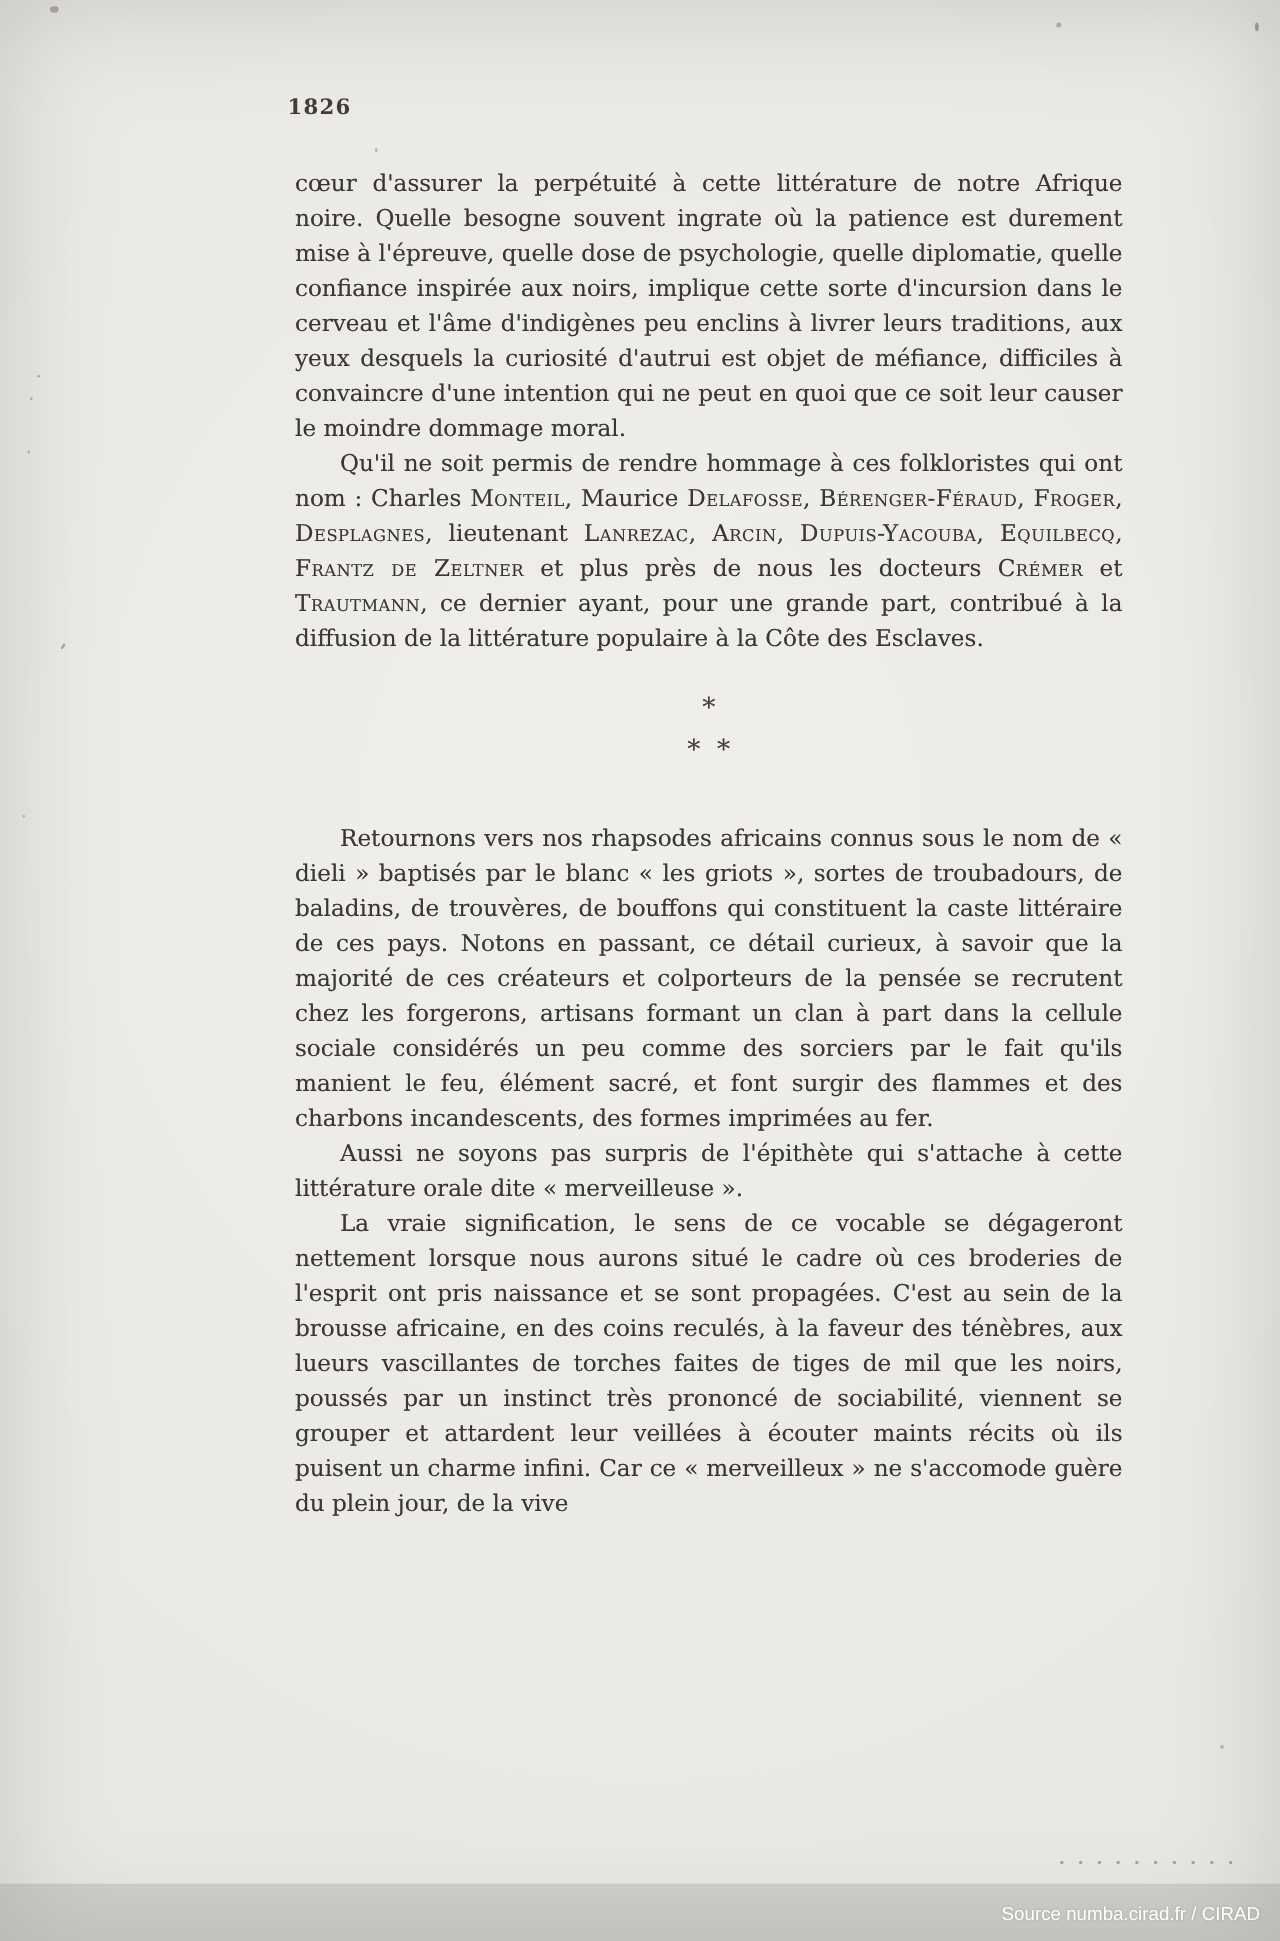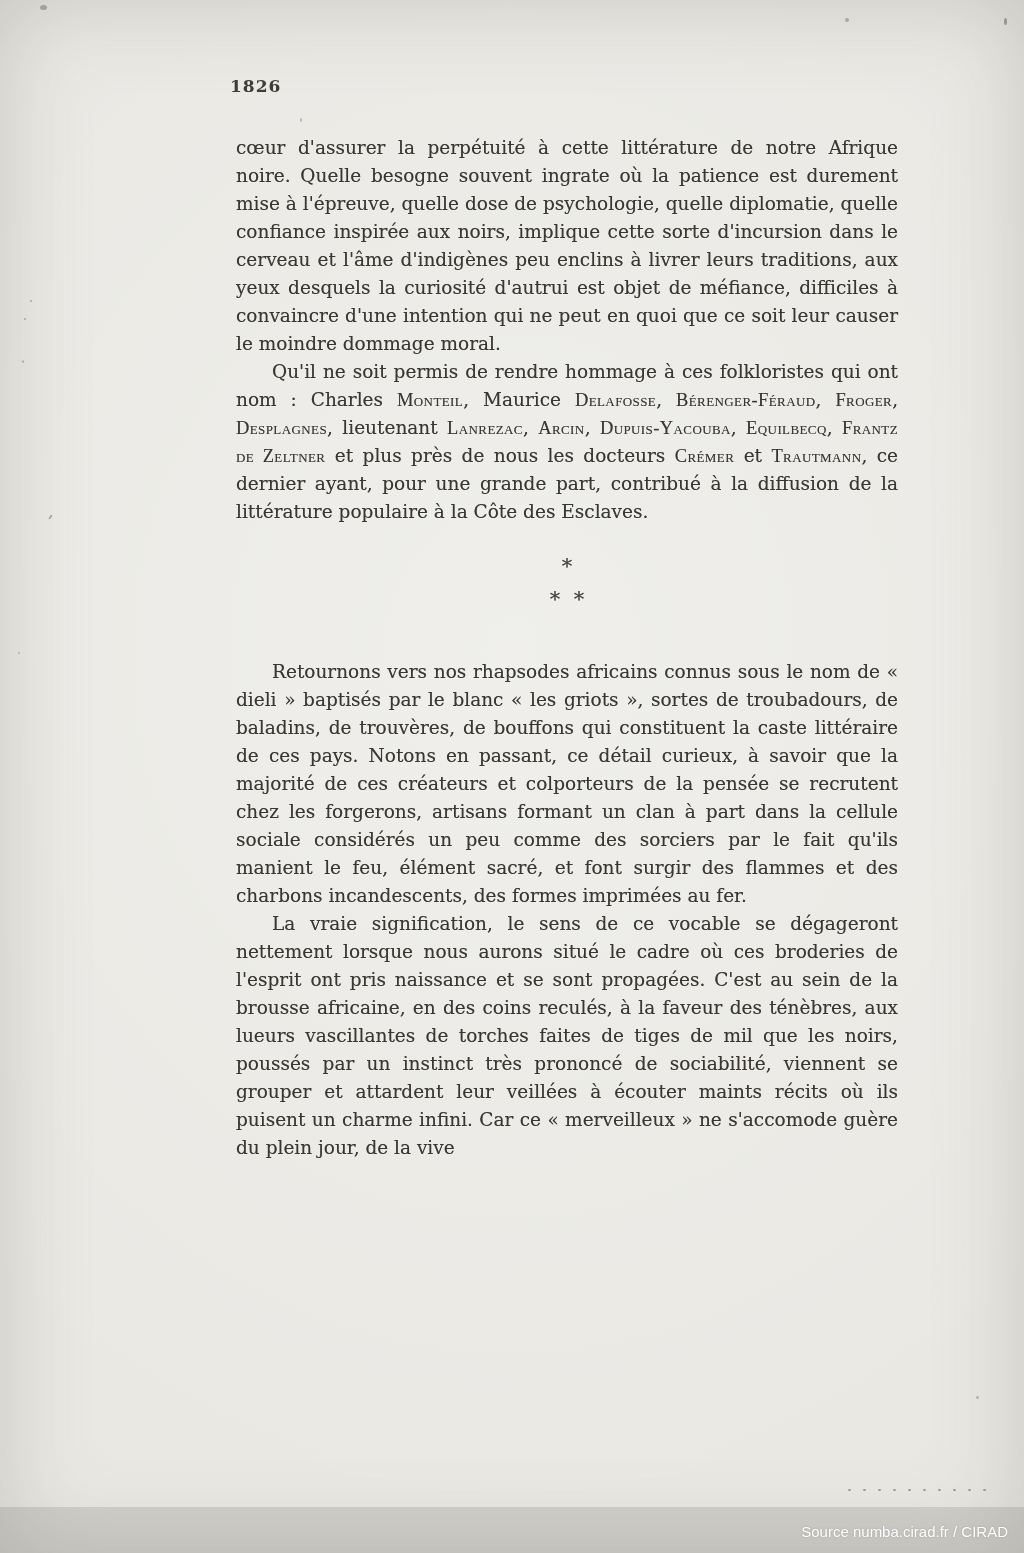--- a/index.html
+++ b/index.html
@@ -45,21 +45,21 @@
   .body-text {
     position: absolute;
     top: 134px; left: 236px; width: 662px;
     text-align: justify;
     font-size: 18.5px;
     line-height: 28px;
     text-shadow: 0 0 0.5px rgba(58,55,51,0.45);
   }
   p.para { margin: 0; }
   p.indent { text-indent: 36px; }
-  .sc { font-variant: small-caps; letter-spacing: 0.4px; font-family: Liberation Serif, serif; }
+  .sc { font-variant: small-caps; letter-spacing: 0.4px; }
   .separator {
     margin: 24px 0 42px;
     text-align: center;
     font-size: 21px;
     line-height: 33px;
     white-space: pre;
     color: #45423c;
   }
   .watermark-band {
     position: absolute;
@@ -101,20 +101,21 @@
 
 <div class="header">
   <span class="page-number">1826</span>
 </div>
 
 <div class="body-text">
     <p class="para"><span>cœur d'assurer la perpétuité à cette littérature de notre Afrique noire. Quelle besogne souvent ingrate où la patience est durement mise à l'épreuve, quelle dose de psychologie, quelle diplomatie, quelle confiance inspirée aux noirs, implique cette sorte d'incursion dans le cerveau et l'âme d'indigènes peu enclins à livrer leurs traditions, aux yeux desquels la curiosité d'autrui est objet de méfiance, difficiles à convaincre d'une intention qui ne peut en quoi que ce soit leur causer le moindre dommage moral.</span></p>
     <p class="para indent"><span>Qu'il ne soit permis de rendre hommage à ces folkloristes qui ont nom : Charles </span><span class="sc">Monteil</span><span>, Maurice </span><span class="sc">Delafosse</span><span>, </span><span class="sc">Bérenger-Féraud</span><span>, </span><span class="sc">Froger</span><span>, </span><span class="sc">Desplagnes</span><span>, lieutenant </span><span class="sc">Lanrezac</span><span>, </span><span class="sc">Arcin</span><span>, </span><span class="sc">Dupuis-Yacouba</span><span>, </span><span class="sc">Equilbecq</span><span>, </span><span class="sc">Frantz de Zeltner</span><span> et plus près de nous les docteurs </span><span class="sc">Crémer</span><span> et </span><span class="sc">Trautmann</span><span>, ce dernier ayant, pour une grande part, contribué à la diffusion de la littérature populaire à la Côte des Esclaves.</span></p>
     <div class="separator"><div>*</div><div>*  *</div></div>
     <p class="para indent"><span>Retournons vers nos rhapsodes africains connus sous le nom de « dieli » baptisés par le blanc « les griots », sortes de troubadours, de baladins, de trouvères, de bouffons qui constituent la caste littéraire de ces pays. Notons en passant, ce détail curieux, à savoir que la majorité de ces créateurs et colporteurs de la pensée se recrutent chez les forgerons, artisans formant un clan à part dans la cellule sociale considérés un peu comme des sorciers par le fait qu'ils manient le feu, élément sacré, et font surgir des flammes et des charbons incandescents, des formes imprimées au fer.</span></p>
+    <p class="para indent"><span>Aussi ne soyons pas surpris de l'épithète qui s'attache à cette littérature orale dite « merveilleuse ».</span></p>
     <p class="para indent"><span>La vraie signification, le sens de ce vocable se dégageront nettement lorsque nous aurons situé le cadre où ces broderies de l'esprit ont pris naissance et se sont propagées. C'est au sein de la brousse africaine, en des coins reculés, à la faveur des ténèbres, aux lueurs vascillantes de torches faites de tiges de mil que les noirs, poussés par un instinct très prononcé de sociabilité, viennent se grouper et attardent leur veillées à écouter maints récits où ils puisent un charme infini. Car ce « merveilleux » ne s'accomode guère du plein jour, de la vive</span></p>
   </div>
 
 <div class="speck" style="left:40px;top:5px;width:7px;height:5px;"></div>
 <div class="speck" style="left:1004px;top:18px;width:3px;height:7px;opacity:0.6;"></div>
 <div class="speck" style="left:845px;top:18px;width:4px;height:4px;opacity:0.45;"></div>
 <div class="speck" style="left:300px;top:118px;width:2px;height:4px;opacity:0.4;"></div>
 <div class="speck" style="left:30px;top:300px;width:2px;height:2px;"></div>
 <div class="speck" style="left:24px;top:318px;width:2px;height:2px;"></div>
 <div class="speck" style="left:22px;top:360px;width:2px;height:3px;opacity:0.4;"></div>

